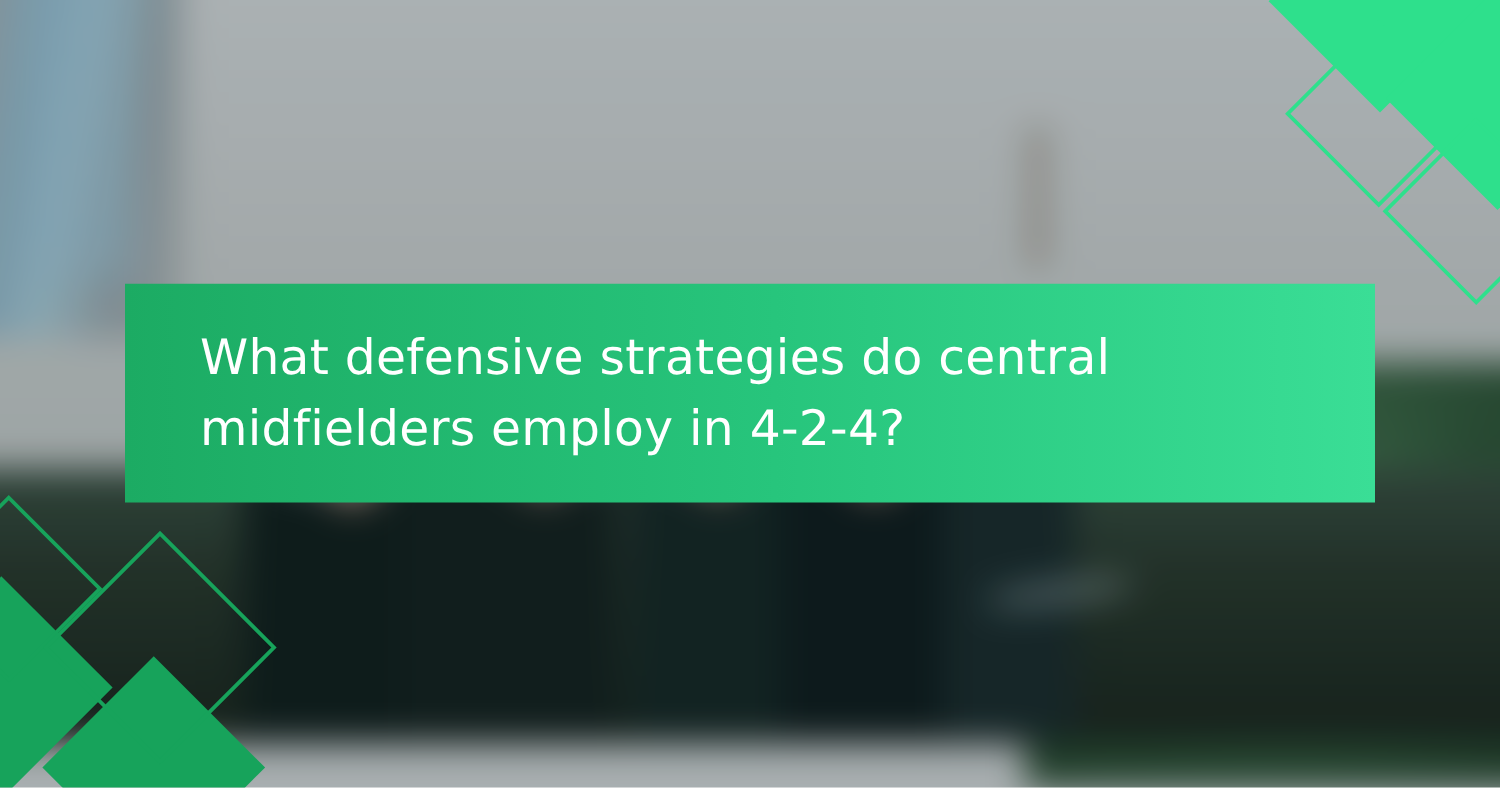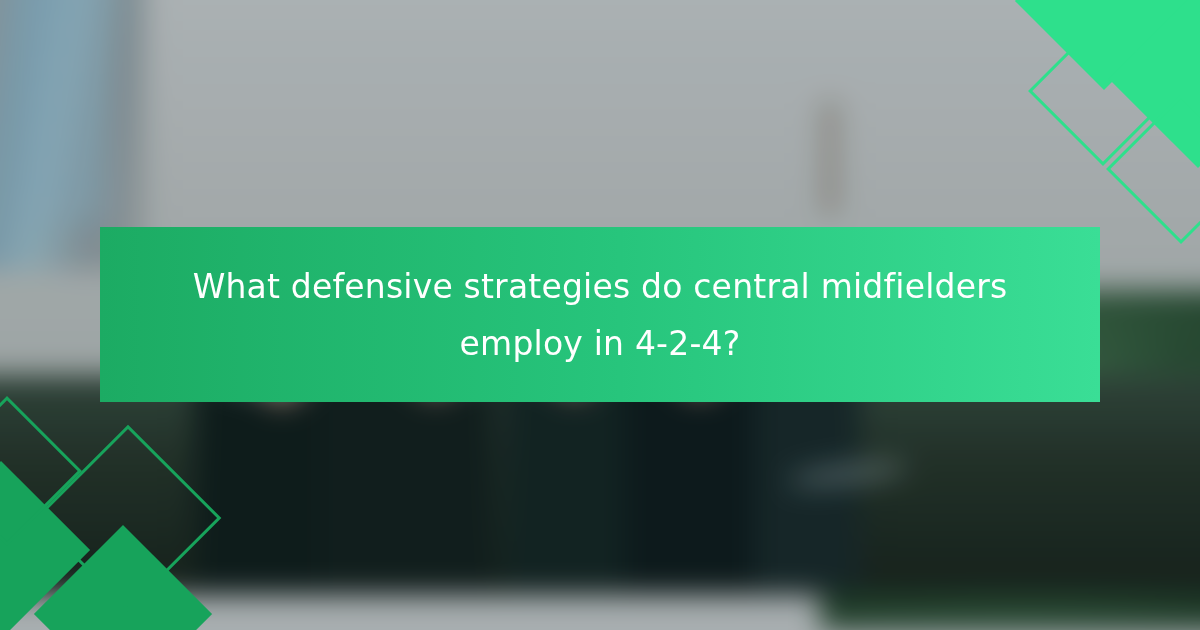--- a/index.html
+++ b/index.html
@@ -182,24 +182,23 @@
     align-items: center;
     justify-content: center;
     background: linear-gradient(90deg, #1cab63 0%, #27c57c 52%, #3ade96 100%);
     box-sizing: border-box;
     padding: 0 60px;
   }
 
   .banner-title {
     margin: 0;
     color: #ffffff;
-    font-size: 33px;
+    font-size: 39px;
     font-weight: 400;
     line-height: 57px;
-    text-align: center;
     letter-spacing: .2px;
     font-family: "DejaVu Sans", "Liberation Sans", sans-serif;
   }
 </style>
 </head>
 <body>
 
 <div id="canvas">
 
   <div class="photo-bg">

